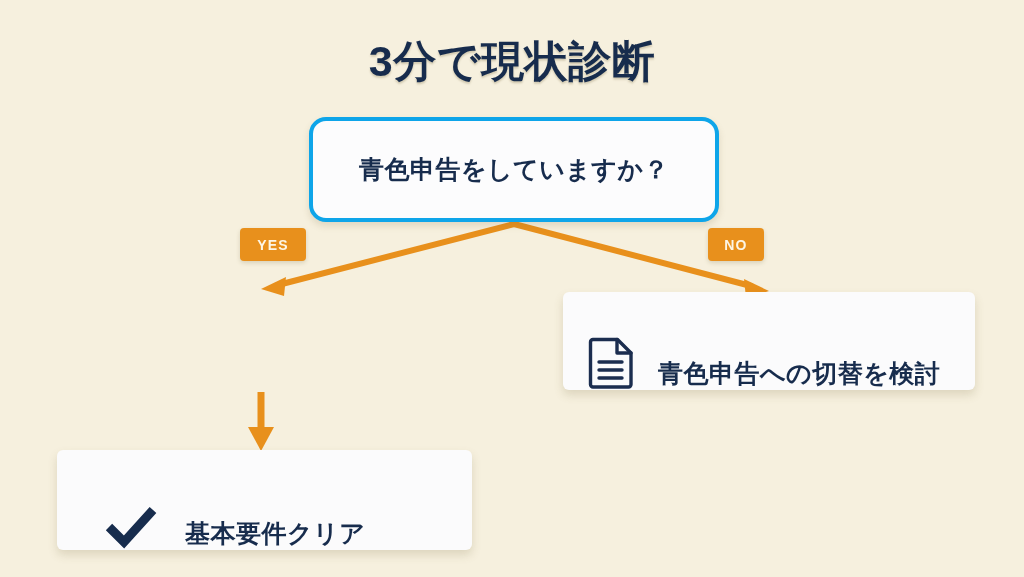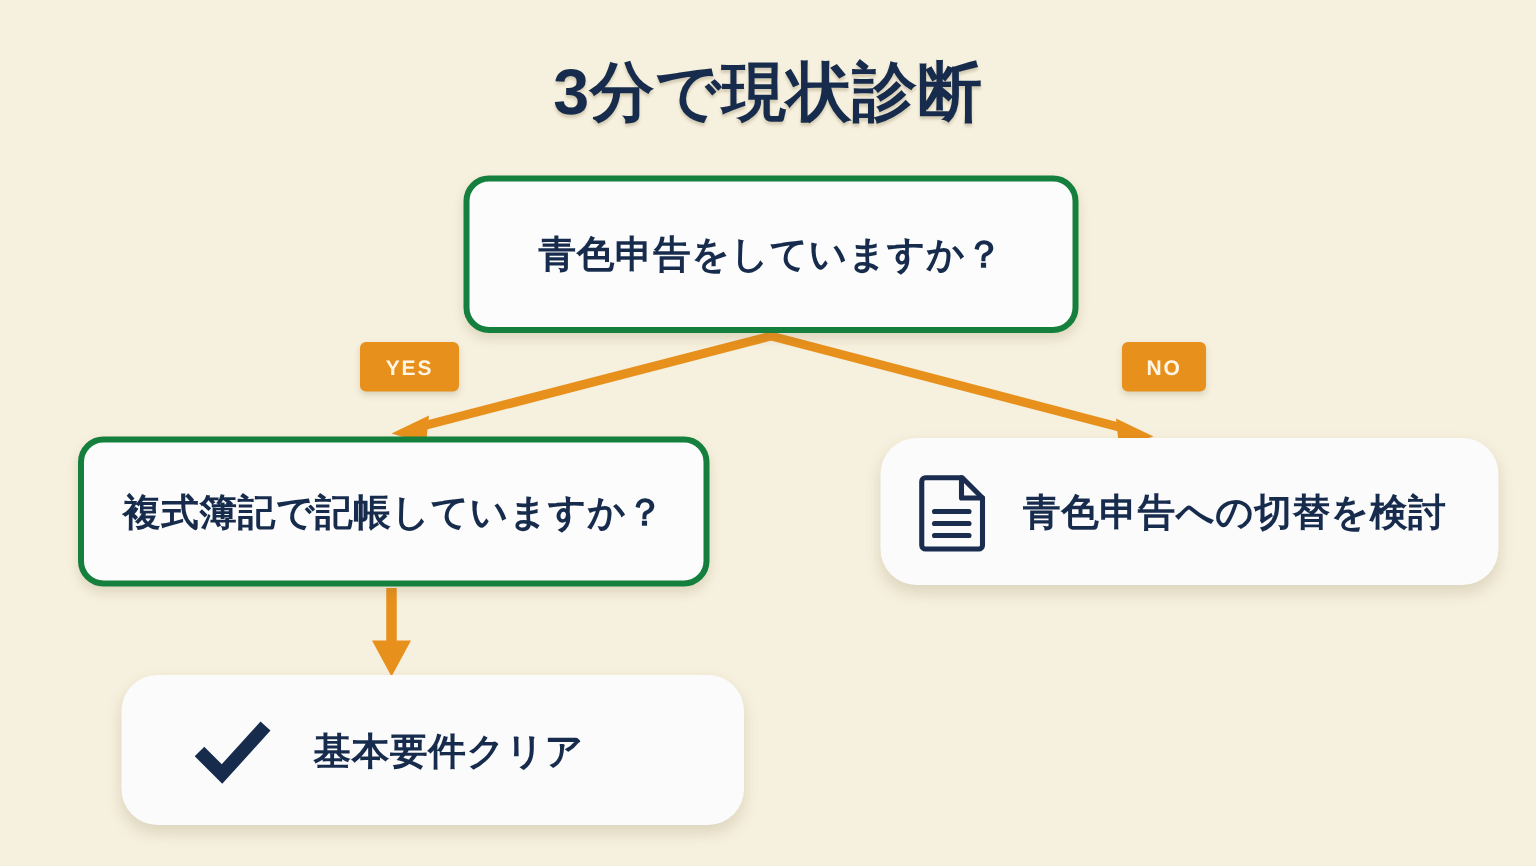--- a/index.html
+++ b/index.html
@@ -43,21 +43,21 @@
     width: 1024px;
     height: 577px;
     pointer-events: none;
   }
 
   
   .qnode {
     position: absolute;
     box-sizing: border-box;
     background: #fcfcfd;
-    border: 4px solid #15803d;
+    border: 4px solid #0ea5e9;
     border-radius: 17px;
     box-shadow: 0 4px 7px rgba(120,105,60,0.18);
     display: flex;
     align-items: center;
     justify-content: center;
   }
   .qnode .qlabel {
     font-size: 25px;
     font-weight: bold;
     color: #172c4d;
@@ -76,25 +76,24 @@
     top: 291px;
     width: 421px;
     height: 100px;
   }
 
   
   .rcard {
     position: absolute;
     box-sizing: border-box;
     background: #fbfbfc;
-    border-radius: 24px;
+    border-radius: 6px;
     box-shadow: 0 5px 10px rgba(120,105,60,0.20);
     display: flex;
-    align-items: center;
-    margin-left: 24px;
+    align-items: flex-end;
   }
   .rcard .ricon {
     display: flex;
     align-items: center;
     justify-content: center;
     flex: 0 0 auto;
   }
   .rcard .rlabel {
     font-size: 25px;
     font-weight: bold;
@@ -135,21 +134,21 @@
     justify-content: center;
     box-shadow: 0 2px 4px rgba(120,105,60,0.22);
   }
   #badge-yes {
     left: 240px;
     top: 228px;
     width: 66px;
     height: 33px;
   }
   #badge-no {
-    left: 748px;
+    left: 708px;
     top: 228px;
     width: 56px;
     height: 33px;
   }
 </style>
 </head>
 <body>
 
 <div id="stage">
 
@@ -174,23 +173,20 @@
   </svg>
 
   <div class="qnode" id="node-root">
     <span class="qlabel">青色申告をしていますか？</span>
   </div>
 
   <div class="branch-badge" id="badge-yes">YES</div>
 
   <div class="branch-badge" id="badge-no">NO</div>
 
-  <div class="qnode" id="node-bookkeeping">
-    <span class="qlabel">複式簿記で記帳していますか？</span>
-  </div>
 
   <div class="rcard" id="card-switch">
     <span class="ricon">
       <svg width="48" height="56" viewBox="0 0 48 56">
         <path d="M5 5.5 h24.5 L43 19 v31.5 a2.5 2.5 0 0 1 -2.5 2.5 H5 a2.5 2.5 0 0 1 -2.5 -2.5 V8 A2.5 2.5 0 0 1 5 5.5 Z" fill="none" stroke="#1b2d4f" stroke-width="3.4" stroke-linejoin="round"></path>
         <path d="M29 5.5 V19 H43" fill="none" stroke="#1b2d4f" stroke-width="3.4" stroke-linejoin="round" stroke-linecap="round"></path>
         <line x1="11" y1="28" x2="34" y2="28" stroke="#1b2d4f" stroke-width="3.4" stroke-linecap="round"></line>
         <line x1="11" y1="36" x2="34" y2="36" stroke="#1b2d4f" stroke-width="3.4" stroke-linecap="round"></line>
         <line x1="11" y1="44" x2="34" y2="44" stroke="#1b2d4f" stroke-width="3.4" stroke-linecap="round"></line>
       </svg>

